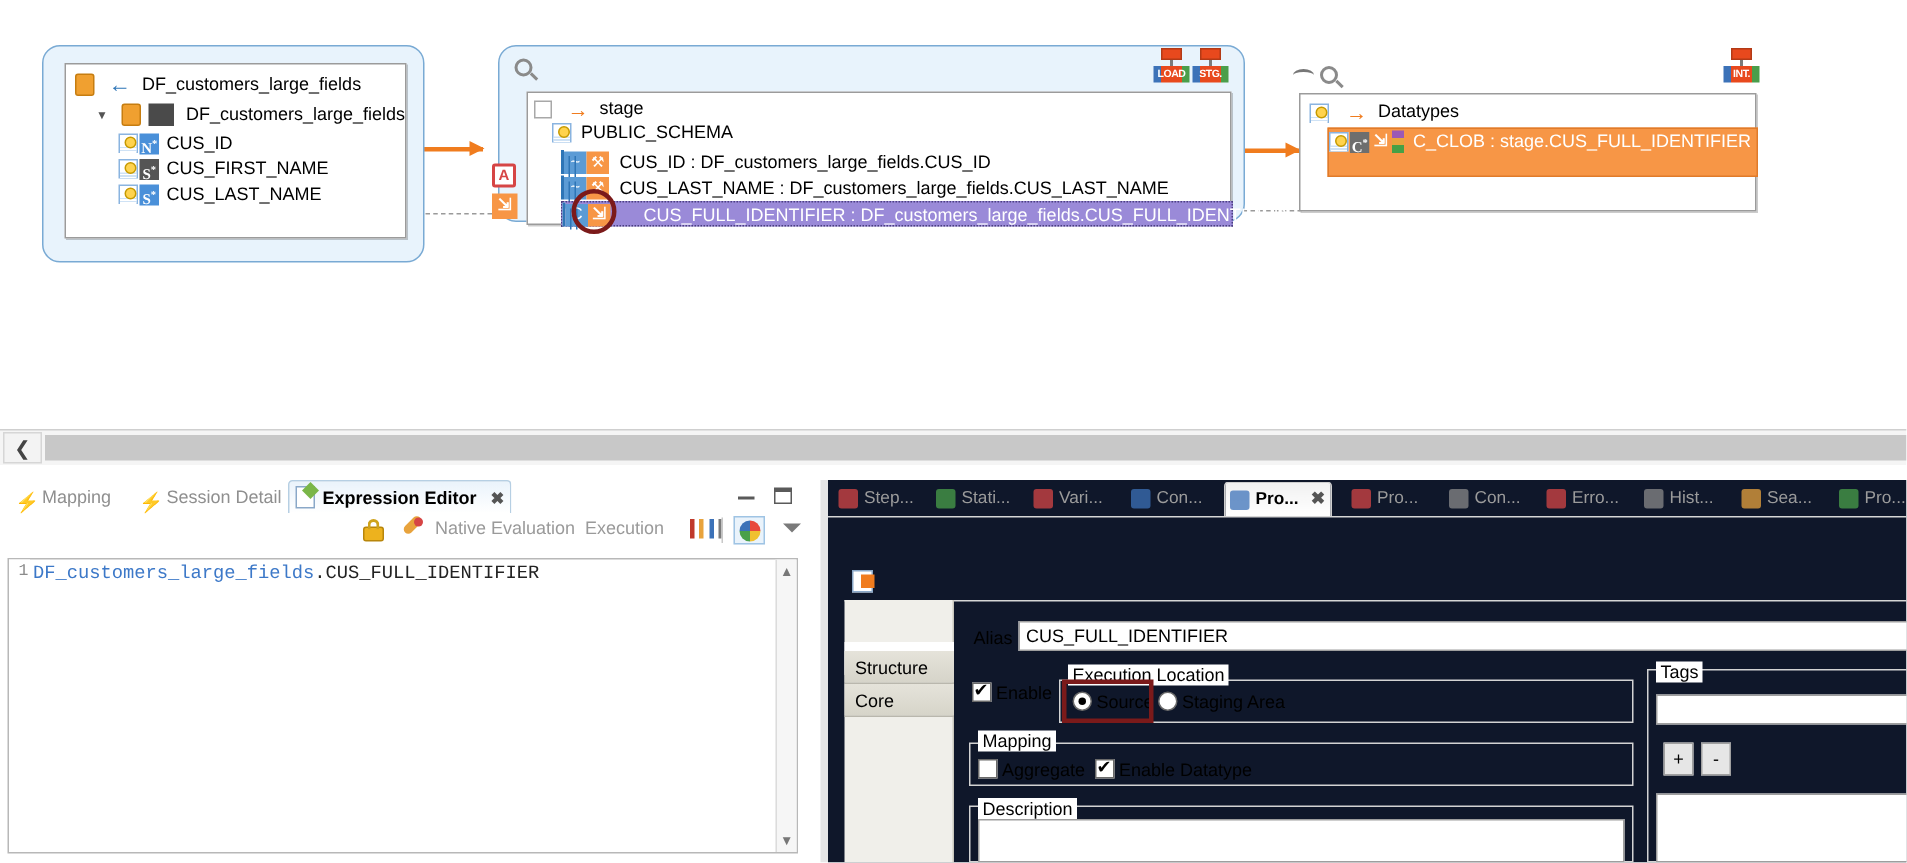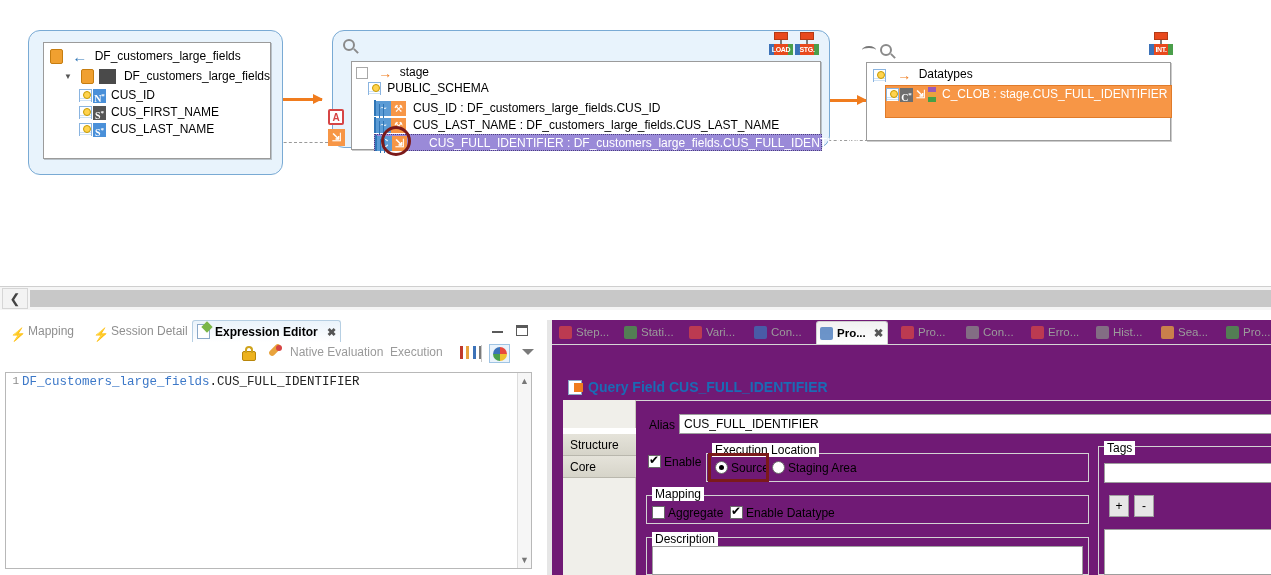--- a/index.html
+++ b/index.html
@@ -174,21 +174,21 @@
   .code-blue { color:#3c78c8; }
   .code-dark { color:#222; }
   .code-vscroll {
     position:absolute; right:0; top:0; width:14px; height:100%;
     background:#f6f6f6; border-left:1px solid #dcdcdc;
   }
   .code-vscroll .up { text-align:center; font-size:9px; color:#777; line-height:16px; }
   .code-vscroll .dn { position:absolute; bottom:0; left:0; right:0; text-align:center; font-size:9px; color:#777; line-height:16px; }
 
   
-  .brpanel { position:absolute; left:552px; top:320px; width:719px; height:255px; background:#701a75; }
+  .brpanel { position:absolute; left:552px; top:320px; width:719px; height:255px; background:#0f172a; }
   .brtabs { position:relative; height:24px; }
   .brtab {
     position:absolute; top:1px; height:23px; line-height:23px; padding:0 4px 0 20px;
     font-size:11.5px; color:#9b9b9b; white-space:nowrap;
   }
   .brtab.active { color:#000; font-weight:bold;
      background: linear-gradient(to bottom,#f1f1f1,#ffffff);
      border:1px solid #cfcfcf; border-bottom:none; border-radius:3px 3px 0 0; }
 
   .form-title {
@@ -422,21 +422,20 @@
         <div class="brtab" style="left: 541px;"><span style="position:absolute;left:3px;top:5px;width:13px;height:13px;background:#8a8a8a;opacity:.75;border-radius:2px;"></span><span>Hist...</span></div>
         <div class="brtab" style="left: 606px;"><span style="position:absolute;left:3px;top:5px;width:13px;height:13px;background:#e8a33d;opacity:.75;border-radius:2px;"></span><span>Sea...</span></div>
         <div class="brtab" style="left: 671px;"><span style="position:absolute;left:3px;top:5px;width:13px;height:13px;background:#4aa04a;opacity:.75;border-radius:2px;"></span><span>Pro...</span></div>
       </div>
 
     <div class="hrline" style="left:0px; top:24px; width:719px;"></div>
   </div>
 
   <div style="position:absolute;left:568px;top:380px;width:14px;height:15px;background:#ffffff;border:1px solid #8aa8c8;"></div>
   <div style="position:absolute;left:574px;top:383px;width:9px;height:9px;background:#f07c1e;"></div>
-  <div class="form-title" style="left:588px; top:379px;">Query Field CUS_FULL_IDENTIFIER</div>
   <div class="hrline" style="left:563px; top:400px; width:708px;"></div>
 
   <div class="vtabs">
     <div class="vtab sel" style="top:28px;">
       <span>Standard</span>
     </div>
     <div class="vtab un" style="top:34px;">
       <span>Structure</span>
     </div>
     <div class="vtab un" style="top:56px;">

